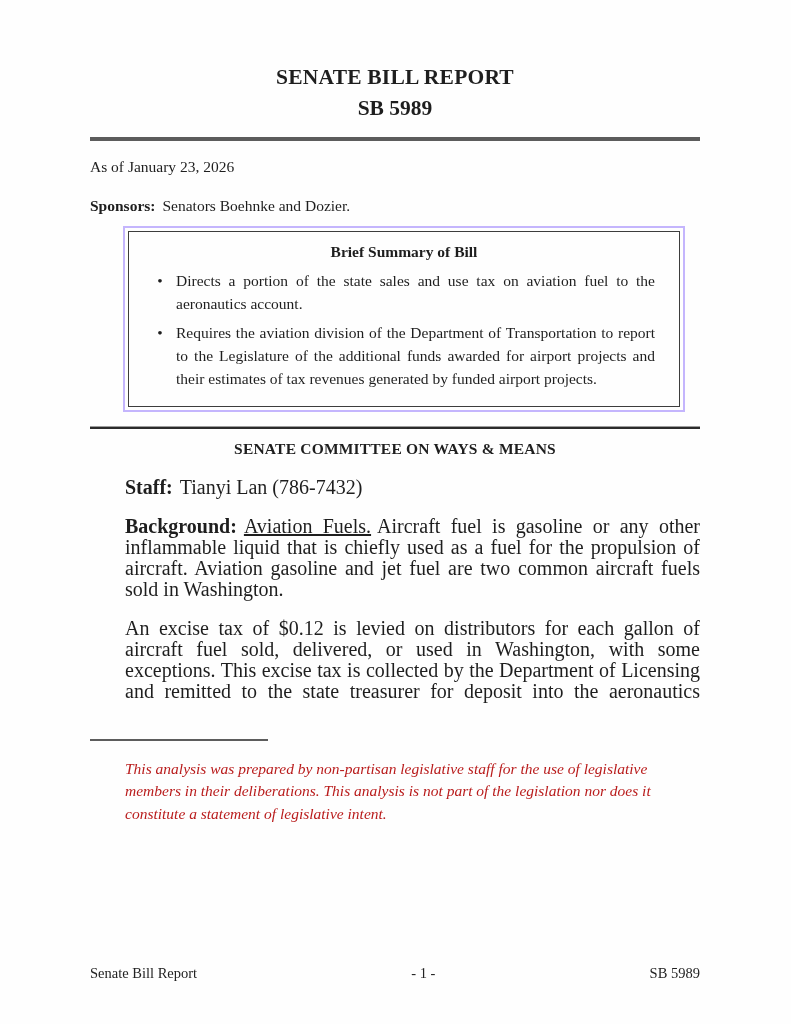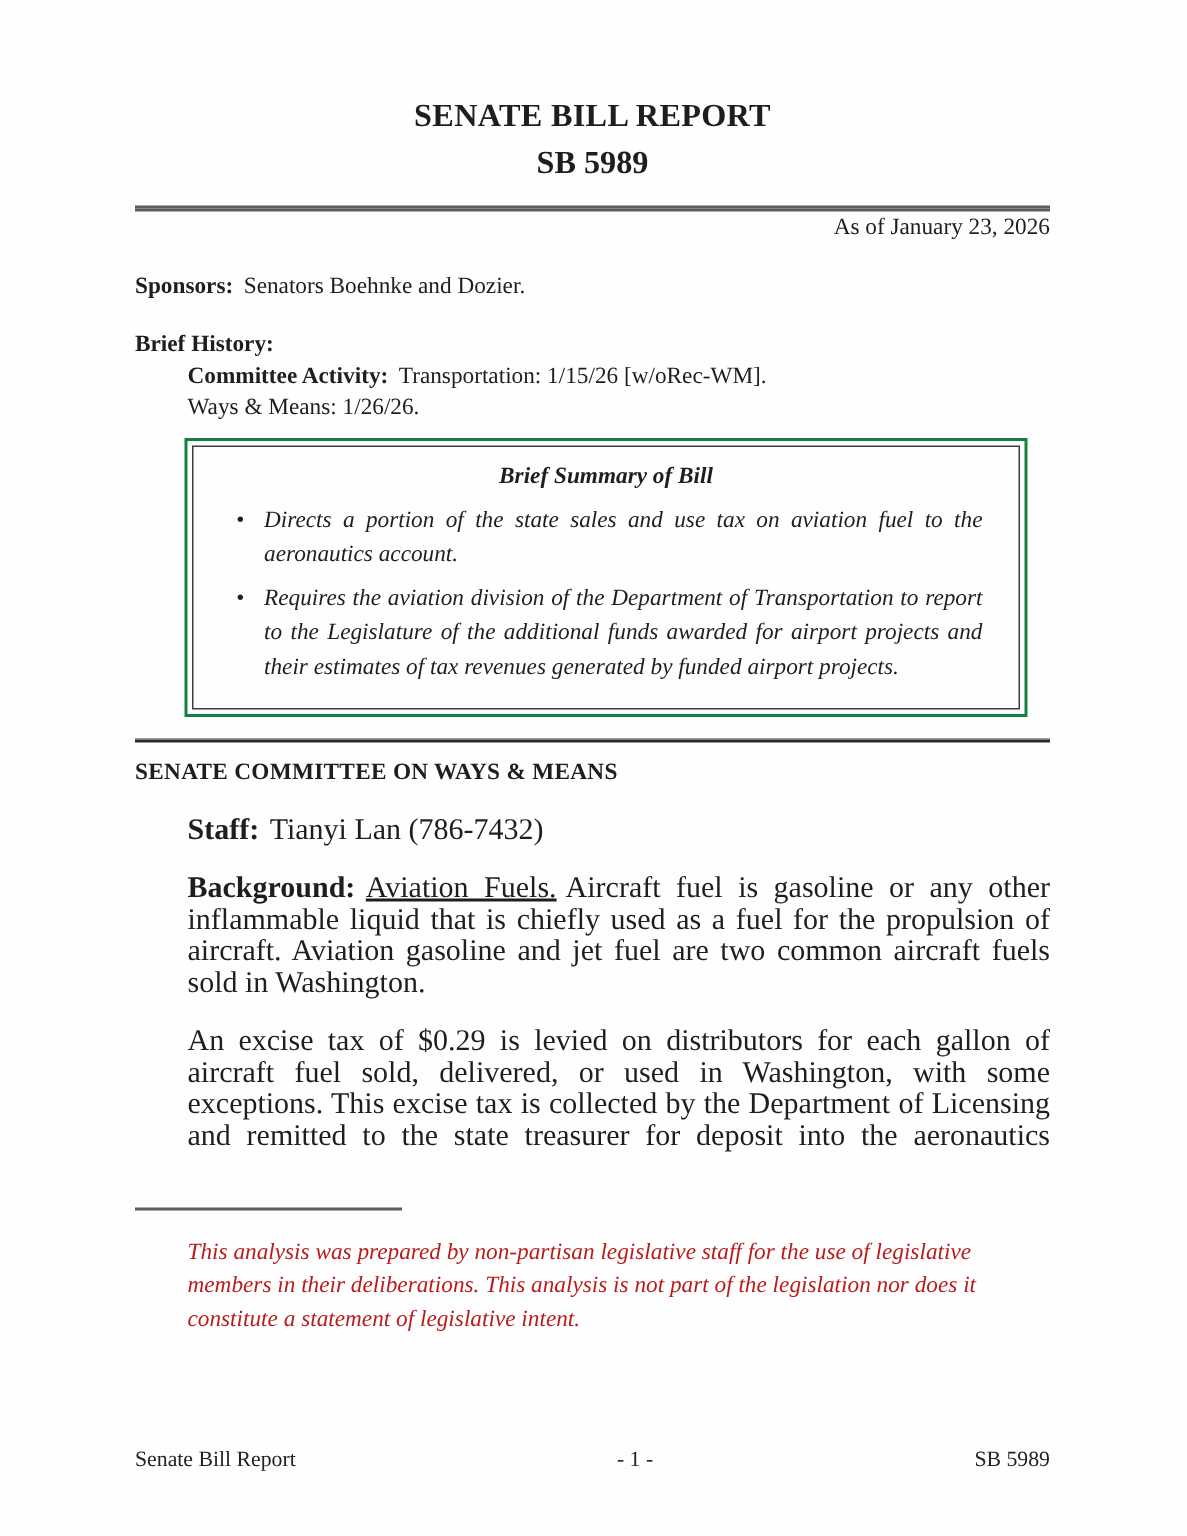--- a/index.html
+++ b/index.html
@@ -30,40 +30,40 @@
     line-height: 1.25;
     margin-top: 4px;
   }
   .double-rule {
     margin-top: 15px;
     height: 2px;
     border-top: 2px solid #5c5c5c;
     border-bottom: 2px solid #5c5c5c;
   }
   .as-of {
-    text-align: right;
-    font-size: 15.5px;
+    text-align: left;
+    font-size: 15.5px;
+    margin-top: 15px;
     line-height: 21px;
   }
   .field {
     font-size: 15.5px;
     line-height: 21px;
     margin-top: 18px;
   }
   .lbl { font-weight: bold; margin-right: 7px; }
   .history-sub {
     margin-left: 35px;
     font-size: 15.5px;
     line-height: 21px;
   }
   .summary-box-outer {
     margin: 10px 15px 0 33px;
-    border: 2px solid #15803d;
+    border: 2px solid #c4b5fd;
     padding: 3px;
-    font-style: italic;
   }
   .summary-box-inner {
     border: 1px solid #3d3d3d;
     padding: 9px 24px 16px 24px;
   }
   .summary-heading {
     text-align: center;
     font-weight: bold;
     font-size: 15.5px;
     line-height: 21px;
@@ -90,20 +90,21 @@
     height: 2px;
     border-top: 1px solid #9d9d9d;
     border-bottom: 2px solid #2b2b2b;
   }
   .committee-heading {
     font-weight: bold;
     font-size: 15.5px;
     line-height: 21px;
     margin-top: 9px;
     letter-spacing: 0.2px;
+    text-align: center;
   }
   .indent-block {
     margin-left: 35px;
   }
   .para {
     font-size: 20px;
     line-height: 21px;
     margin-top: 18px;
     text-align: justify;
   }
@@ -147,29 +148,20 @@
     <div class="double-rule"></div>
 
     <div class="as-of">As of January 23, 2026</div>
 
 
 
     <div class="field">
       <span class="lbl">Sponsors:</span><span>Senators Boehnke and Dozier.</span>
     </div>
 
-    <div class="field">
-      <div>
-        <span class="lbl">Brief History:</span>
-      </div>
-      <div class="history-sub">
-        <span class="lbl">Committee Activity:</span><span>Transportation: 1/15/26 [w/oRec-WM].</span>
-      </div>
-      <div class="history-sub">Ways &amp; Means: 1/26/26.</div>
-    </div>
 
     <div class="summary-box-outer">
       <div class="summary-box-inner">
         <div class="summary-heading">Brief Summary of Bill</div>
         <div class="bullet-item">
           <span class="bullet-glyph">•</span>
           <span class="bullet-text">Directs a portion of the state sales and use tax on aviation fuel to the aeronautics account.</span>
         </div>
         <div class="bullet-item">
           <span class="bullet-glyph">•</span>
@@ -184,21 +176,21 @@
 
     <div class="indent-block">
       <div class="para" style="text-align:left;">
         <span class="lbl">Staff:</span><span>Tianyi Lan (786-7432)</span>
       </div>
 
       <div class="para">
         <span class="lbl">Background:</span><span class="underlined">Aviation Fuels.</span><span>Aircraft fuel is gasoline or any other inflammable liquid that is chiefly used as a fuel for the propulsion of aircraft. Aviation gasoline and jet fuel are two common aircraft fuels sold in Washington.</span>
       </div>
 
-      <div class="para justify-last">An excise tax of $0.29 is levied on distributors for each gallon of aircraft fuel sold, delivered, or used in Washington, with some exceptions. This excise tax is collected by the Department of Licensing and remitted to the state treasurer for deposit into the aeronautics</div>
+      <div class="para justify-last">An excise tax of $0.12 is levied on distributors for each gallon of aircraft fuel sold, delivered, or used in Washington, with some exceptions. This excise tax is collected by the Department of Licensing and remitted to the state treasurer for deposit into the aeronautics</div>
     </div>
 
     <div class="footnote-rule"></div>
 
     <div class="disclaimer">This analysis was prepared by non-partisan legislative staff for the use of legislative members in their deliberations. This analysis is not part of the legislation nor does it constitute a statement of legislative intent.</div>
 
   </div>
 
   <div class="page-footer">
     <span>Senate Bill Report</span>

